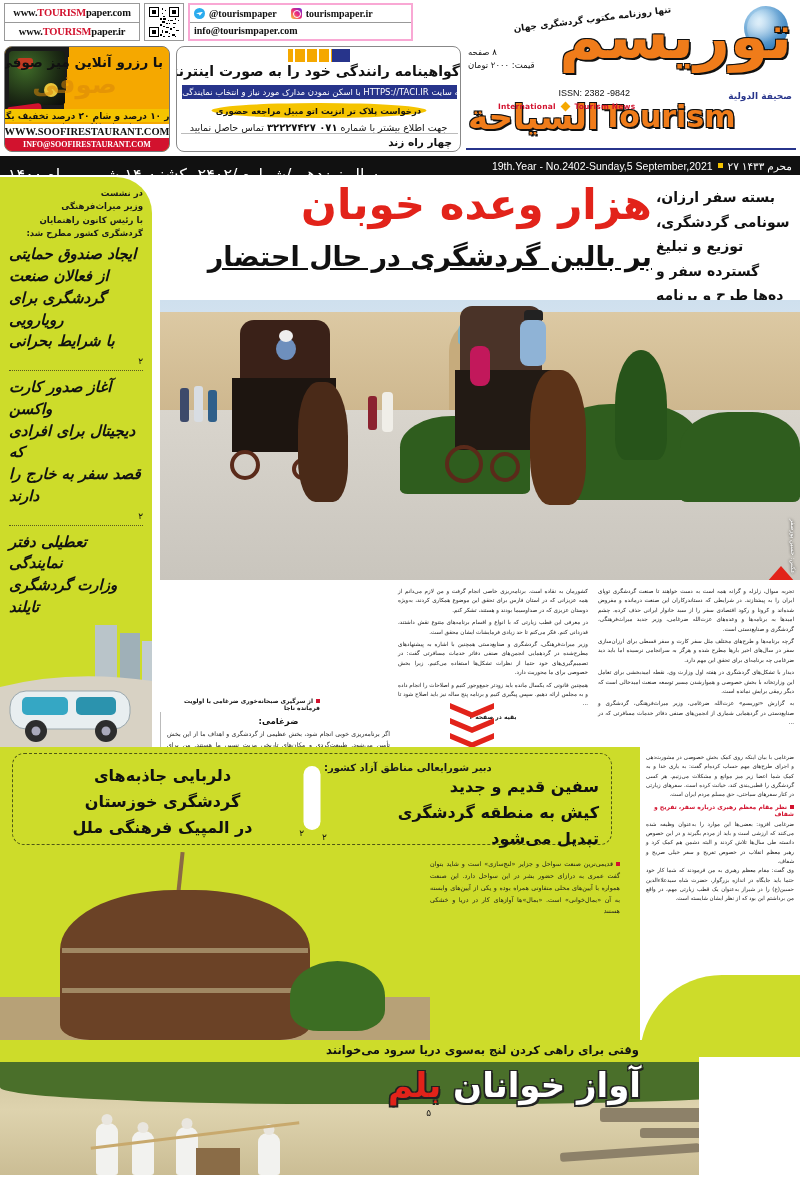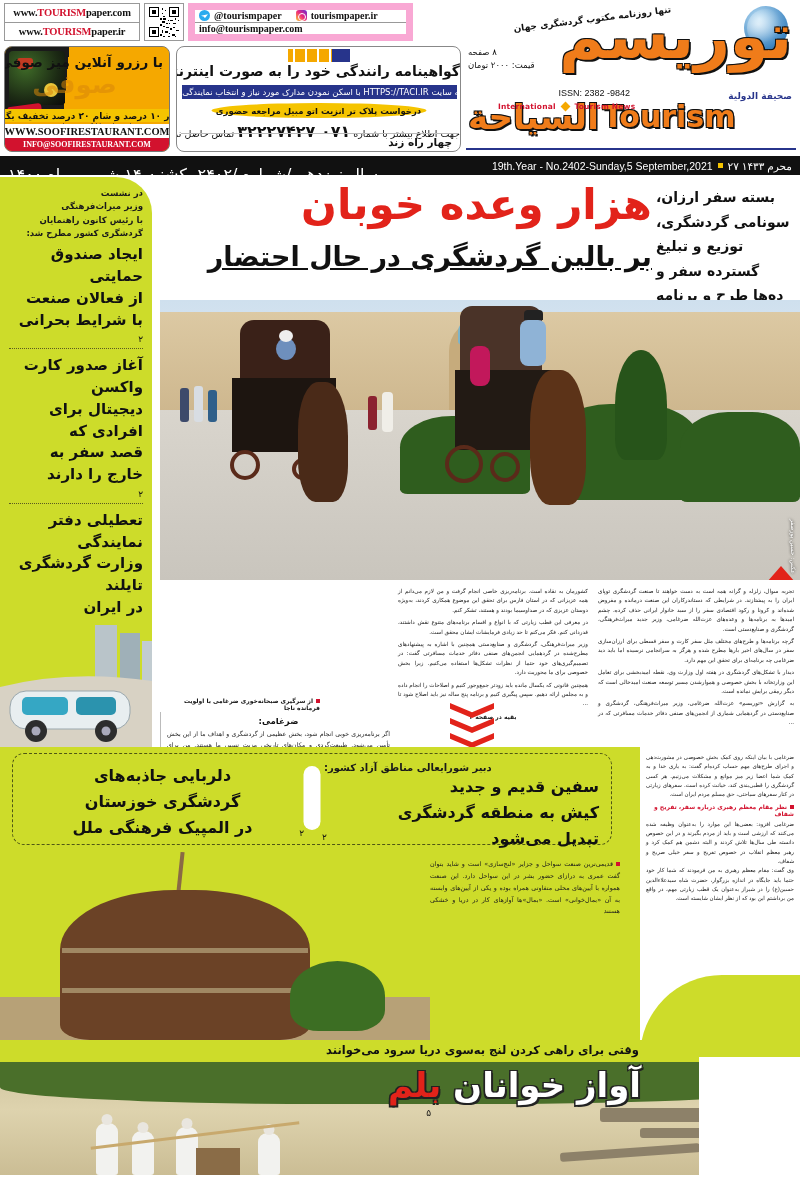--- a/index.html
+++ b/index.html
@@ -29,21 +29,21 @@
   .urlrow .red { color: #d2122e; }
 
   .qrbox {
     position: absolute; left: 144px; top: 3px; width: 40px; height: 38px;
     border: 1px solid #999; background: #fff; padding: 3px;
   }
   .qr { width: 100%; height: 100%; }
 
   .socialbox {
     position: absolute; left: 188px; top: 3px; width: 225px; height: 38px;
-    border: 7px solid #f9a8d4; background: #fff; display: flex; flex-direction: column;
+    border: 2px solid #f9a8d4; background: #fff; display: flex; flex-direction: column;
   }
   .socrow { flex: 1; display: flex; align-items: center; border-bottom: 1px solid #999; padding: 0 4px; direction: ltr; }
   .socrow:last-child { border-bottom: none; }
   .soc-item { display: flex; align-items: center; gap: 4px; margin-right: 14px; }
   .soc-label {
     font-family: "Liberation Serif", "DejaVu Serif", serif;
     font-size: 10px; font-weight: bold; color: #111; white-space: nowrap;
   }
   .ic-tg { width: 11px; height: 11px; border-radius: 50%; background: #2aabee; position: relative; flex: none; }
   .ic-tg::after { content: ""; position: absolute; left: 2px; top: 4px; width: 7px; height: 4px;
@@ -97,21 +97,21 @@
   .dr-head { position:absolute; left:0; top:16px; width:100%; text-align:center;
      font-size:14px; font-weight:bold; color:#111; direction:rtl; white-space:nowrap; }
   .dr-blue { position:absolute; left:5px; top:38px; width:275px; height:14px; background:#27348b;
      display:flex; align-items:center; justify-content:center; }
   .dr-blue span { color:#fff; font-size:8.5px; direction:rtl; white-space:nowrap; }
   .dr-oval { position:absolute; left:50%; top:56px; transform:translateX(-50%); width:215px; height:15px;
      background:#f5c400; border-radius:50%; display:flex; align-items:center; justify-content:center; }
   .dr-oval span { font-size:8.5px; font-weight:bold; color:#111; direction:rtl; white-space:nowrap; }
   .dr-phone { position:absolute; left:0; top:75px; width:100%; text-align:center;
      font-size:9.5px; color:#111; direction:rtl; white-space:nowrap; }
-  .dr-phone b { font-size:16px;text-align:right; }
+  .dr-phone b { font-size:10px;text-align:right; }
   .dr-foot { position:absolute; left:4px; bottom:2px; width:277px; height:16px; border-top:1px solid #bbb;
      display:flex; align-items:center; justify-content:space-between; padding:0 6px; }
   .dr-foot .a { font-size:10.5px; font-weight:bold; color:#27348b; direction:rtl;margin-top:40px; }
   .dr-foot .b { font-size:10.5px; font-weight:bold; color:#111; direction:rtl; }
 
   
   .masthead { position:absolute; right:0; top: 2px; width: 338px; height: 150px; }
   .mh-logo { position:absolute; right:8px; top:4px; font-size:62px; font-weight:bold;
      color:#f07c1a; direction:rtl; line-height:1;
      text-shadow: 2px 2px 0 #111, -1px -1px 0 #111, 1px -1px 0 #111, -1px 1px 0 #111; }
@@ -148,21 +148,21 @@
   .datebar .fa { color:#fff; font-size:16px; direction:rtl;margin-top:18px; }
   .ysq { width:5px; height:5px; background:#f5c400; display:inline-block; }
 
   
   .sidebar { position:absolute; left:0; top:177px; width:152px; height:570px;
      background:#cddc2a; border-radius: 0 36px 0 0; padding:10px 9px 0 9px; overflow:hidden; }
   .sb-kicker { direction:rtl; text-align:right; font-size:8.6px; color:#1a1a1a; line-height:1.55;
      font-weight:bold; margin-bottom:4px; }
   .sb-head { direction:rtl; text-align:right; font-size:15px; font-weight:bold; color:#111;
      line-height:1.45; }
-  .sb-head.c { text-align:right; }
+  .sb-head.c { text-align:left;font-style:italic; }
   .sb-pg { direction:rtl; text-align:right; font-size:9px; color:#111; margin:3px 0 4px 0; }
   .sb-div { border-top: 1.5px dotted #5a5a20; margin: 0 0 6px 0; }
   .sb-bullets { direction:rtl; text-align:center; font-size:8.4px; color:#1a1a1a; line-height:1.6;
      margin-top:4px; font-weight:bold;}
   .sb-bullets .dot { color:#d2122e; font-size:8px; }
   .sb-bus { position:absolute; left:0; bottom:0; width:152px; height:128px; overflow:hidden; }
 
   
   .head-zone { position:absolute; left:152px; top:177px; width:648px; height:140px; background:#fff; }
   .h1 { position:absolute; right:148px; top:6px; font-size:42px; font-weight:bold; color:#e2231a;
@@ -431,20 +431,21 @@
     <div>
       <div class="sb-kicker">
 
         <div>در نشست</div>
           <div>وزیر میراث‌فرهنگی</div>
           <div>با رئیس کانون راهنمایان</div>
           <div>گردشگری کشور مطرح شد:</div>
       </div>
       <div class="sb-head c">ایجاد صندوق حمایتی</div>
       <div class="sb-head c">از فعالان صنعت</div>
+      <div class="sb-head c">گردشگری برای رویارویی</div>
       <div class="sb-head c">با شرایط بحرانی</div>
       <div class="sb-pg">۲</div>
     </div>
     <div class="sb-div"></div>
 
     <div>
       <div class="sb-head c">آغاز صدور کارت واکسن</div>
       <div class="sb-head c">دیجیتال برای افرادی که</div>
       <div class="sb-head c">قصد سفر به خارج را دارند</div>
       <div class="sb-pg">۲</div>

